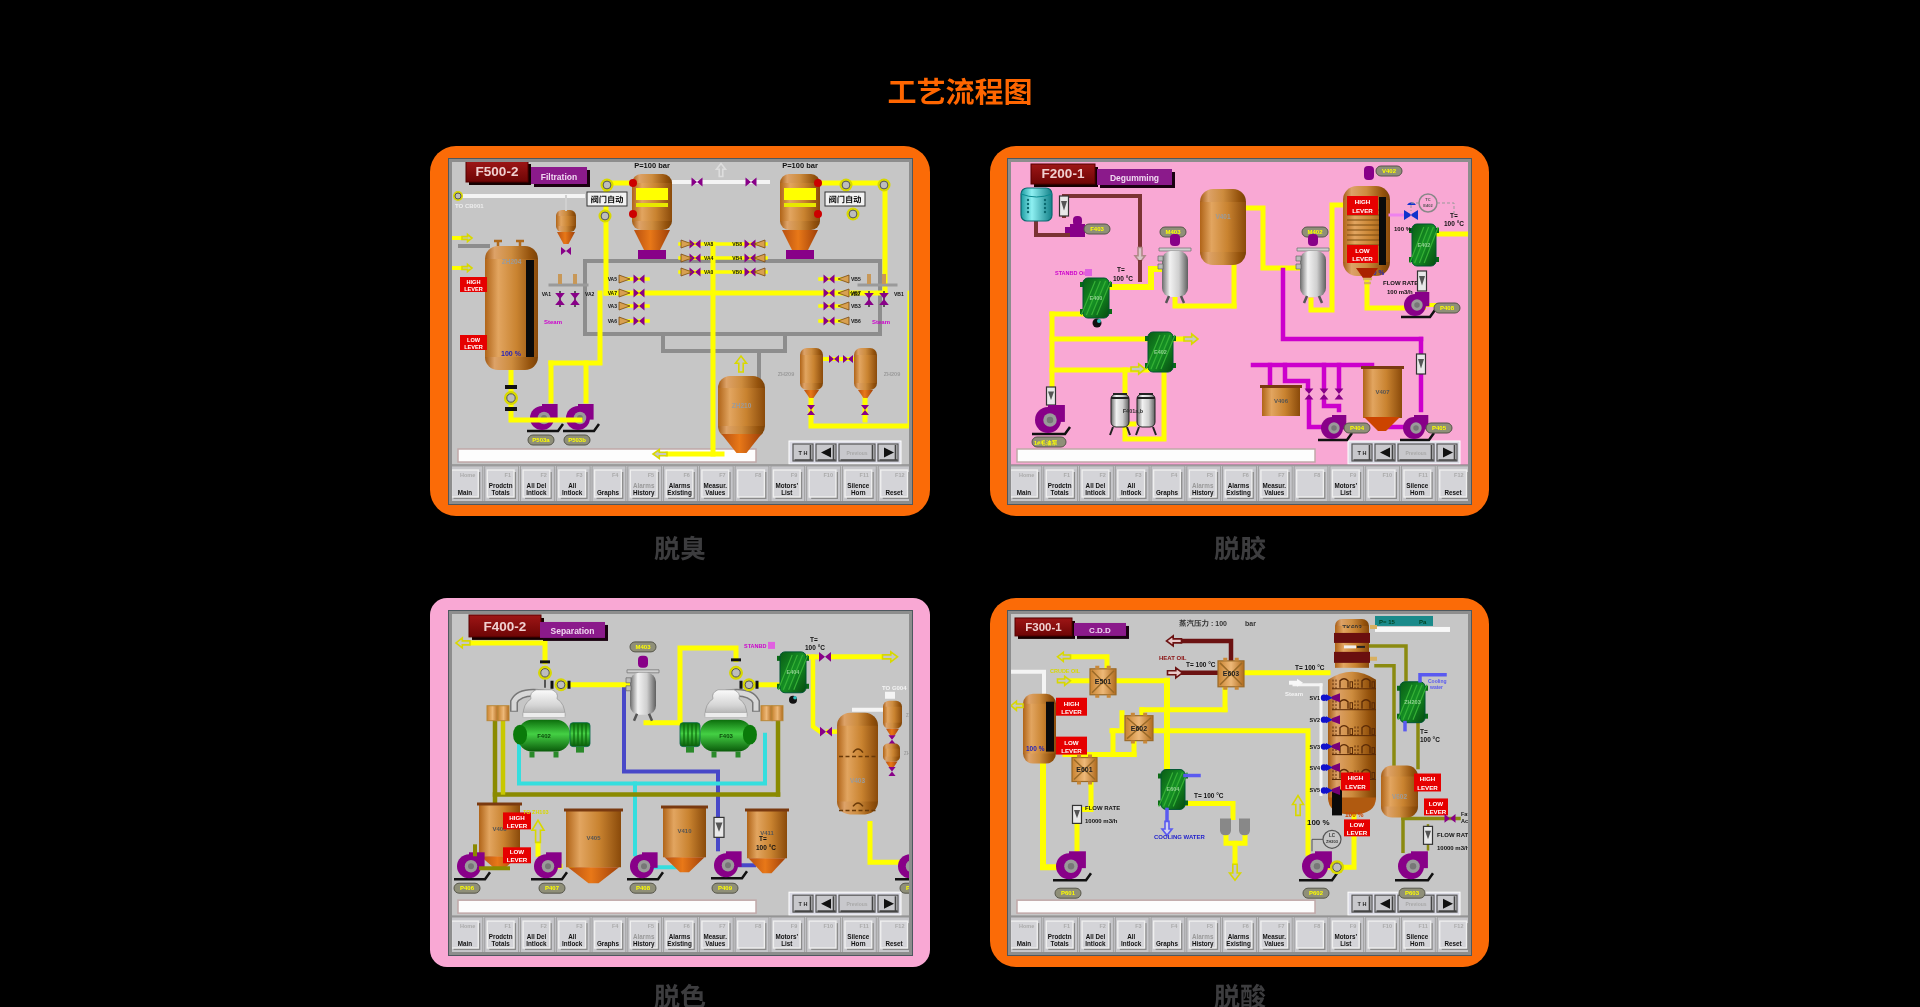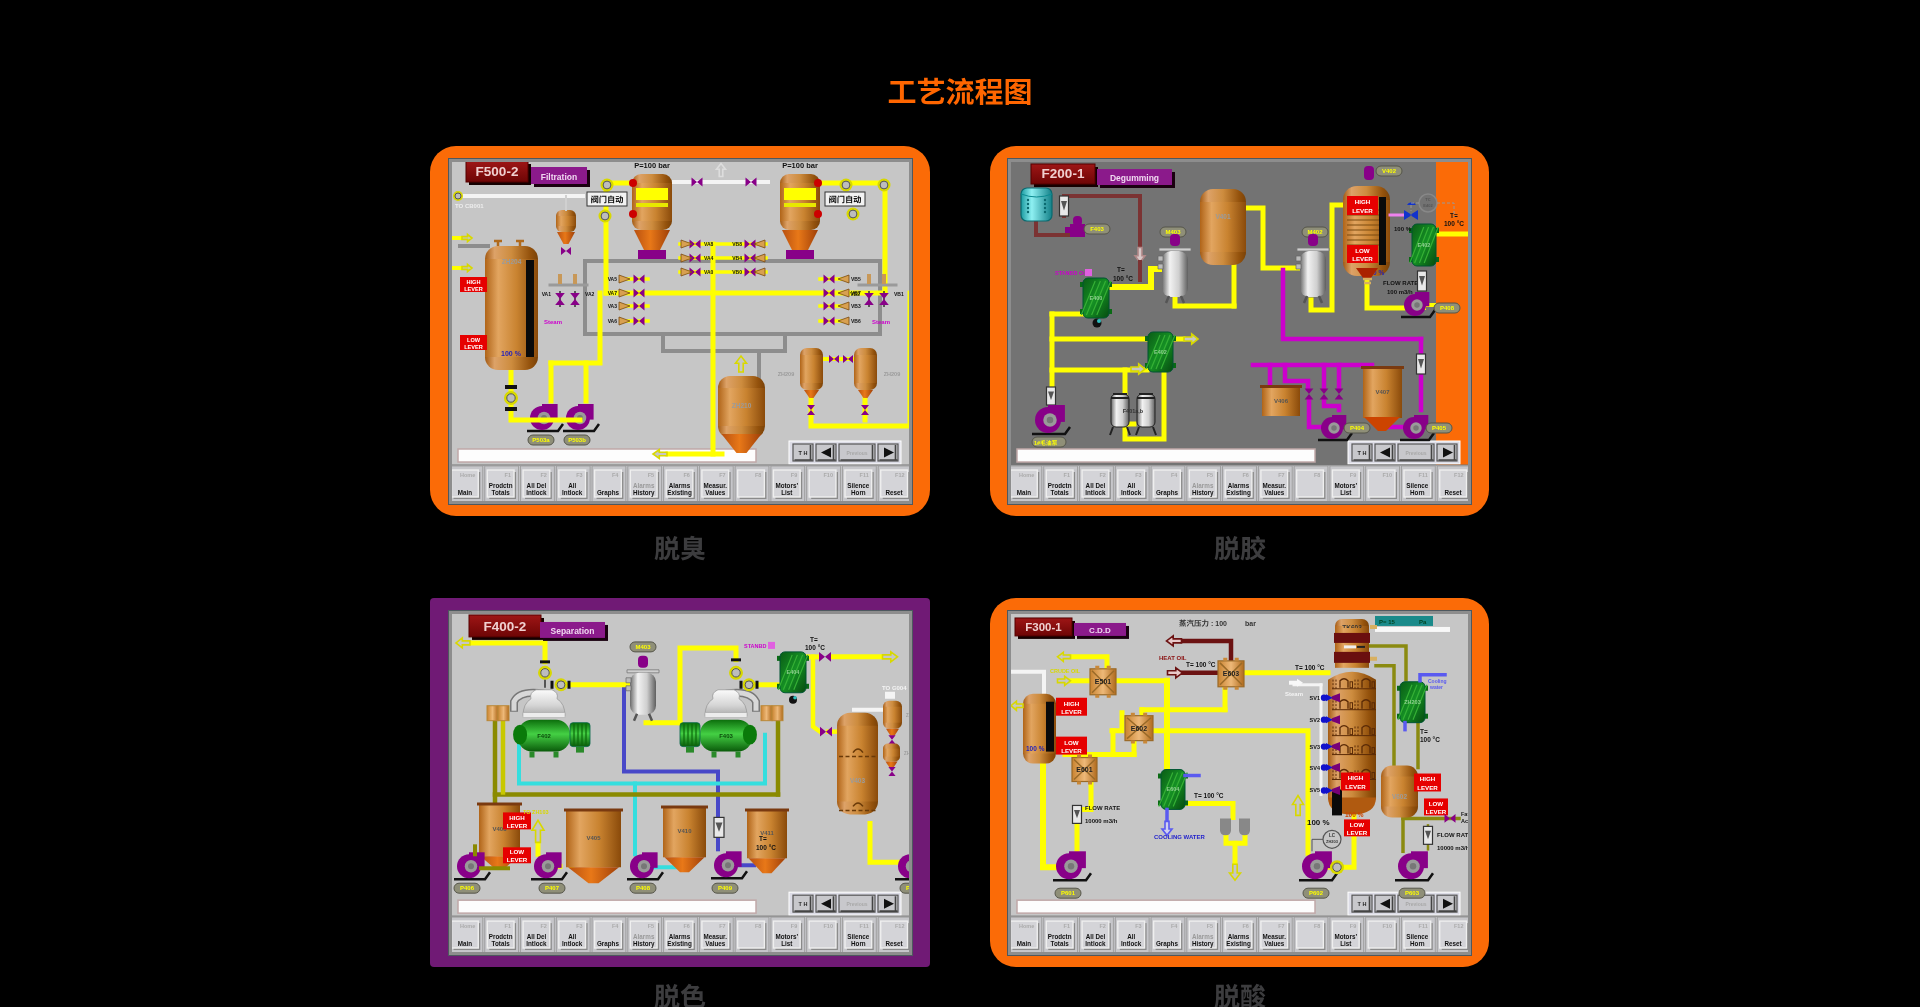--- a/index.html
+++ b/index.html
@@ -415,21 +415,21 @@
         <text x="49.0" y="18.119999999999997" font-size="13.5" fill="#f0d0d0" text-anchor="middle" font-weight="bold">F500-2</text>
         <rect x="86" y="12" width="56" height="17" fill="#1a0010"></rect>
         <rect x="83" y="9" width="56" height="17" fill="#8b1a8b"></rect>
         <text x="111.0" y="21.75" font-size="8.5" fill="#f0d8f0" text-anchor="middle" font-weight="bold">Filtration</text>
         <rect x="2" y="2" width="461" height="343" fill="none" stroke="#8d8d8d" stroke-width="4"></rect>
         <rect x="0.5" y="0.5" width="464" height="346" fill="none" stroke="#4e585f" stroke-width="1"></rect>
       </svg>
     </div>
   </div>
 <div style="position:absolute;left:990px;top:146px;width:499px;height:370px;background:#fb6b07;border-radius:26px">
-    <div style="position:absolute;left:17px;top:12px;width:429px;height:347px;background:#737373">
+    <div style="position:absolute;left:17px;top:12px;width:465px;height:347px;background:#f9a8d4">
       <svg width="465" height="347" viewBox="0 0 465 347" preserveAspectRatio="none" style="position:absolute;left:0;top:0">
         <rect x="10" y="291" width="298" height="13" fill="#fdfdfd" stroke="#c0a8a8" stroke-width="1.5"></rect>
         <rect x="341" y="283" width="112" height="23" fill="#dcdce6" stroke="#fff" stroke-width="1"></rect>
         <rect x="345" y="286" width="20" height="17" fill="#c8c8cc" stroke="#555" stroke-width="1.2"></rect>
         <path d="M346.5,302 h18 M362.5,287 v15" stroke="#444" stroke-width="1.6"></path>
         <text x="355" y="297" font-size="5.5" fill="#222" text-anchor="middle" font-weight="bold">T H</text>
         <rect x="368" y="286" width="20" height="17" fill="#c8c8cc" stroke="#555" stroke-width="1.2"></rect>
         <path d="M369.5,302 h18 M385.5,287 v15" stroke="#444" stroke-width="1.6"></path>
         <path d="M383,289.5 L383,299.5 L373,294.5 Z" fill="#111"></path>
         <rect x="391" y="286" width="36" height="17" fill="#c8c8cc" stroke="#555" stroke-width="1.2"></rect>
@@ -716,21 +716,21 @@
         <rect x="24" y="6" width="64" height="20" fill="url(#dkred)" stroke="#500" stroke-width="1"></rect>
         <text x="56.0" y="20.4" font-size="13.5" fill="#f0d0d0" text-anchor="middle" font-weight="bold">F200-1</text>
         <rect x="93" y="14" width="75" height="16" fill="#1a0010"></rect>
         <rect x="90" y="11" width="75" height="16" fill="#8b1a8b"></rect>
         <text x="127.5" y="23.0" font-size="8.5" fill="#f0d8f0" text-anchor="middle" font-weight="bold">Degumming</text>
         <rect x="2" y="2" width="461" height="343" fill="none" stroke="#8d8d8d" stroke-width="4"></rect>
         <rect x="0.5" y="0.5" width="464" height="346" fill="none" stroke="#4e585f" stroke-width="1"></rect>
       </svg>
     </div>
   </div>
-<div style="position:absolute;left:430px;top:598px;width:500px;height:369px;background:#701a75;border-radius:4px">
+<div style="position:absolute;left:430px;top:598px;width:500px;height:369px;background:#f9a8d4;border-radius:17px">
     <div style="position:absolute;left:18px;top:12px;width:465px;height:346px;background:#c6c6c6">
       <svg width="465" height="346" viewBox="0 0 465 347" preserveAspectRatio="none" style="position:absolute;left:0;top:0">
         <rect x="10" y="291" width="298" height="13" fill="#fdfdfd" stroke="#c0a8a8" stroke-width="1.5"></rect>
         <rect x="341" y="283" width="112" height="23" fill="#dcdce6" stroke="#fff" stroke-width="1"></rect>
         <rect x="345" y="286" width="20" height="17" fill="#c8c8cc" stroke="#555" stroke-width="1.2"></rect>
         <path d="M346.5,302 h18 M362.5,287 v15" stroke="#444" stroke-width="1.6"></path>
         <text x="355" y="297" font-size="5.5" fill="#222" text-anchor="middle" font-weight="bold">T H</text>
         <rect x="368" y="286" width="20" height="17" fill="#c8c8cc" stroke="#555" stroke-width="1.2"></rect>
         <path d="M369.5,302 h18 M385.5,287 v15" stroke="#444" stroke-width="1.6"></path>
         <path d="M383,289.5 L383,299.5 L373,294.5 Z" fill="#111"></path>

